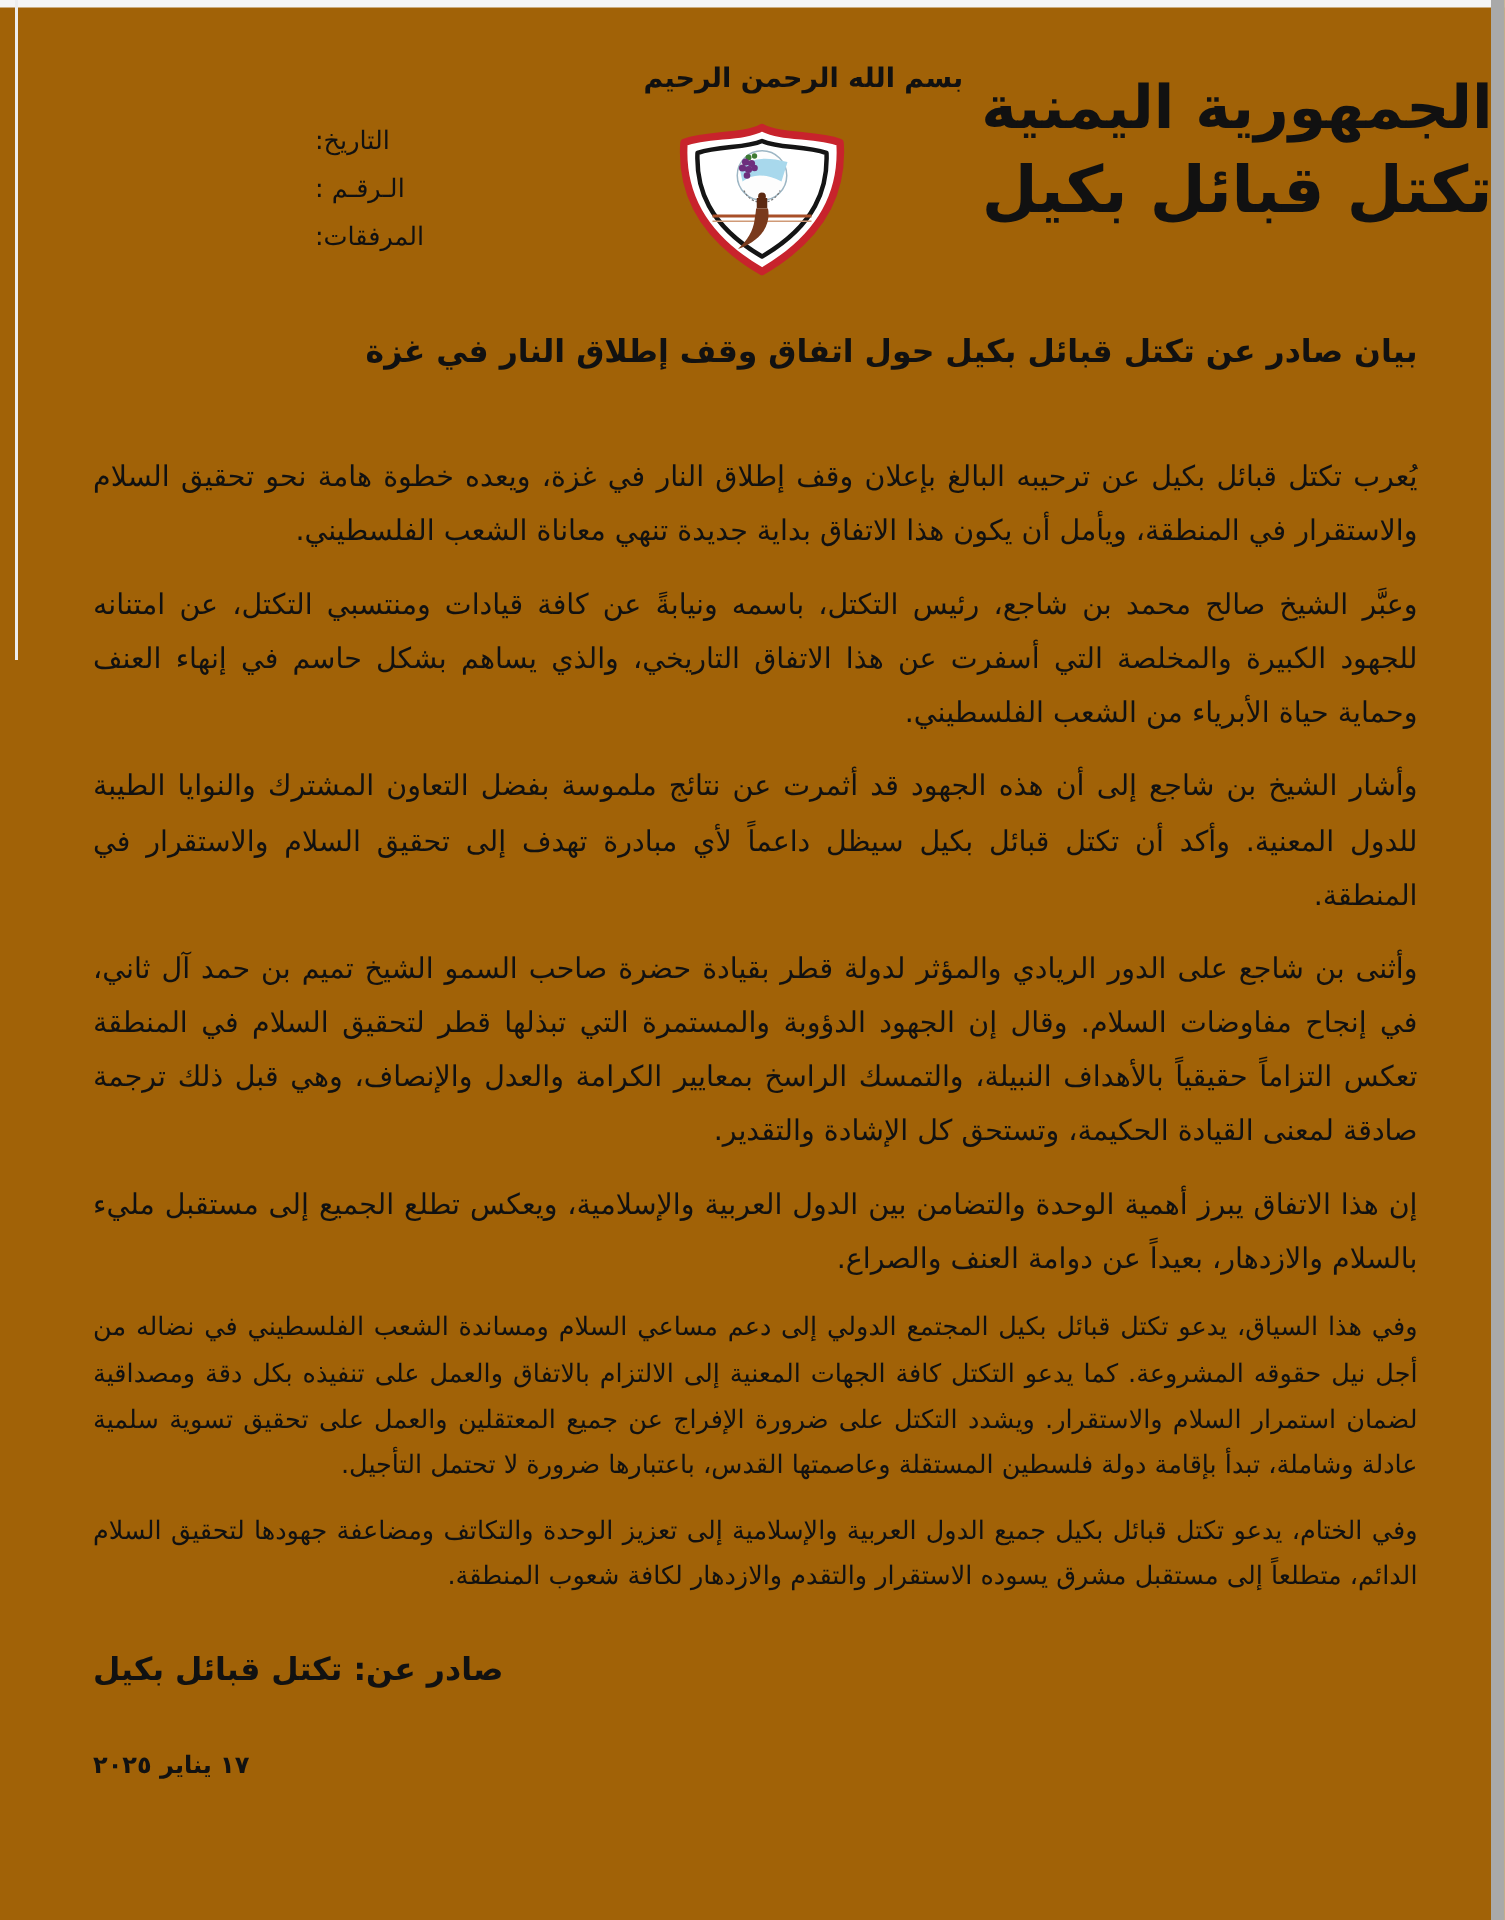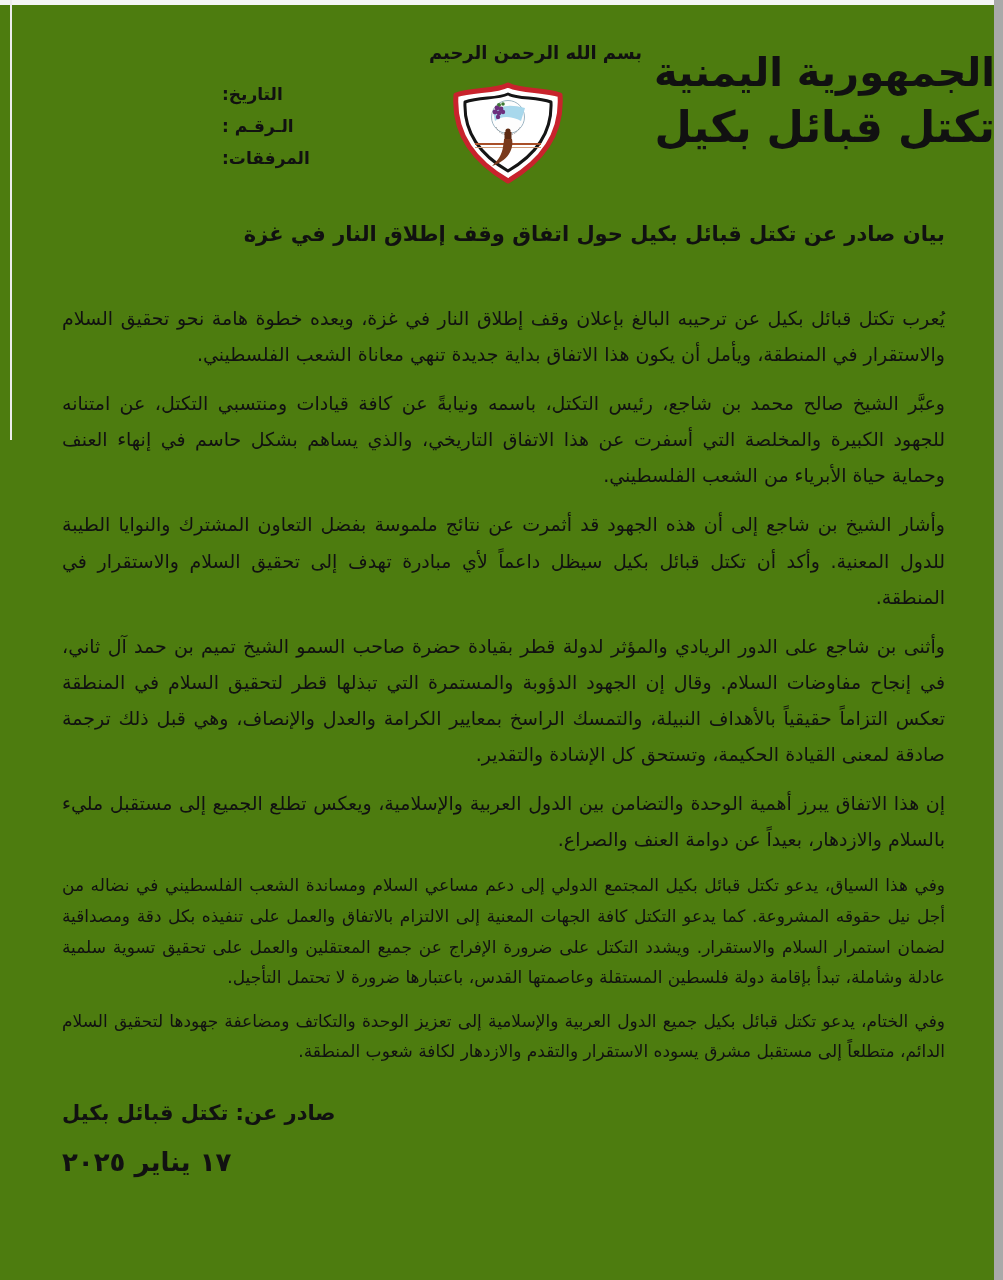--- a/index.html
+++ b/index.html
@@ -11,43 +11,43 @@
     --edge-gray:#a9a9a9;
     --ink:#111111;
   }
   *{margin:0;padding:0;box-sizing:border-box;}
   html,body{background:#e9e9e9;}
   body{font-family:"DejaVu Sans","Liberation Sans",sans-serif;color:var(--ink);}
   .page{
     position:relative;
     width:1003px;height:1280px;
     margin:0 auto;
-    background:#4d7c0f;
+    background:#a16207;
     overflow:hidden;
     direction:rtl;
   }
   .scan-strip-top{position:absolute;top:0;left:0;right:0;height:5px;background:#f5f5f5;}
   .scan-line-left{position:absolute;left:10px;top:0;width:2px;height:440px;background:#ededed;}
   .scan-edge-right{position:absolute;right:0;top:0;width:9px;height:100%;background:var(--edge-gray);}
 
   .header{position:relative;height:192px;}
   .basmala{
     position:absolute;top:42px;left:0;right:0;
     text-align:center;font-weight:bold;font-size:18px;
     transform:translateX(34px);
   }
   .org-block{
     position:absolute;top:48px;right:8px;width:336px;text-align:center;line-height:1.2;
   }
   .org-line1{font-size:40px;font-weight:600;white-space:nowrap;}
   .org-line2{font-size:43px;font-weight:bold;margin-top:6px;white-space:nowrap;}
   .meta-fields{
-    position:absolute;top:78px;left:222px;width:126px;
+    position:absolute;top:78px;left:210px;width:126px;
     text-align:left;direction:rtl;
-    font-weight:bold;font-size:17px;line-height:32px;
+    font-weight:normal;font-size:17px;line-height:32px;
   }
   .meta-row{white-space:nowrap;text-align:left;}
   .emblem{
     position:absolute;top:80px;left:50%;margin-left:-59px;
     width:130px;height:106px;
   }
   .emblem svg{width:100%;height:100%;display:block;}
 
   .content{padding:0 58px 0 62px;}
   .title{
@@ -56,21 +56,21 @@
   }
   .body-par{
     font-size:19px;line-height:1.9;
     text-align:justify;
     margin-bottom:13px;
   }
   .body-par.small{font-size:17px;line-height:1.8;}
 
   .footer{margin-top:34px;text-align:left;font-weight:bold;}
   .issued-by{font-size:21px;}
-  .date{font-size:26px;margin-top:22px;letter-spacing:3px;}
+  .date{font-size:16px;margin-top:42px;letter-spacing:3px;}
 </style>
 </head>
 <body>
 
 <div class="page">
   <div class="scan-strip-top"></div>
   <div class="scan-line-left"></div>
   <div class="scan-edge-right"></div>
 
   <div class="header">

